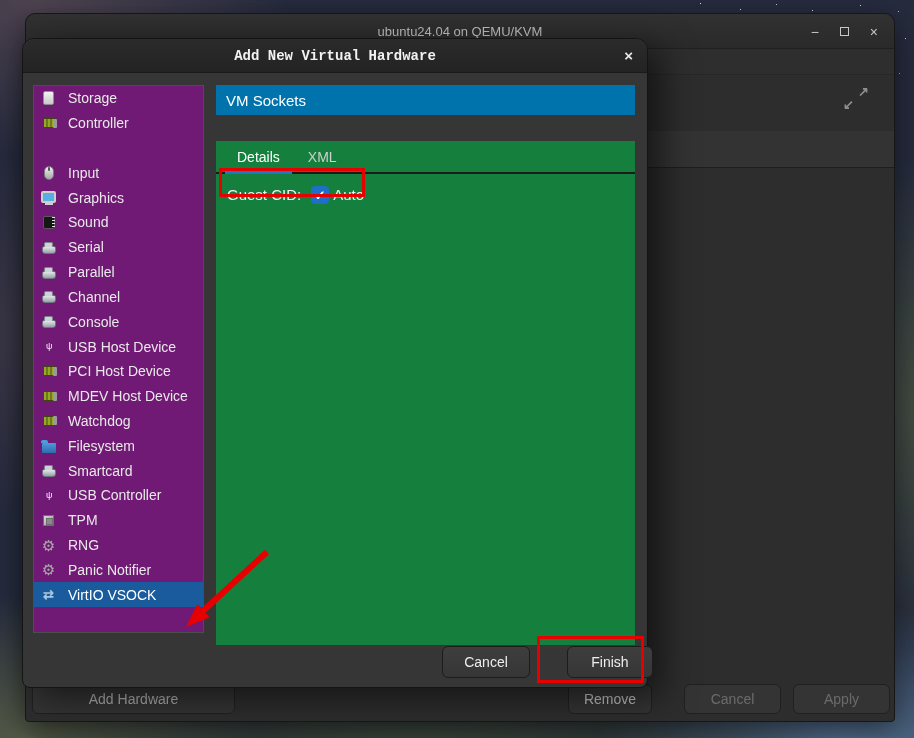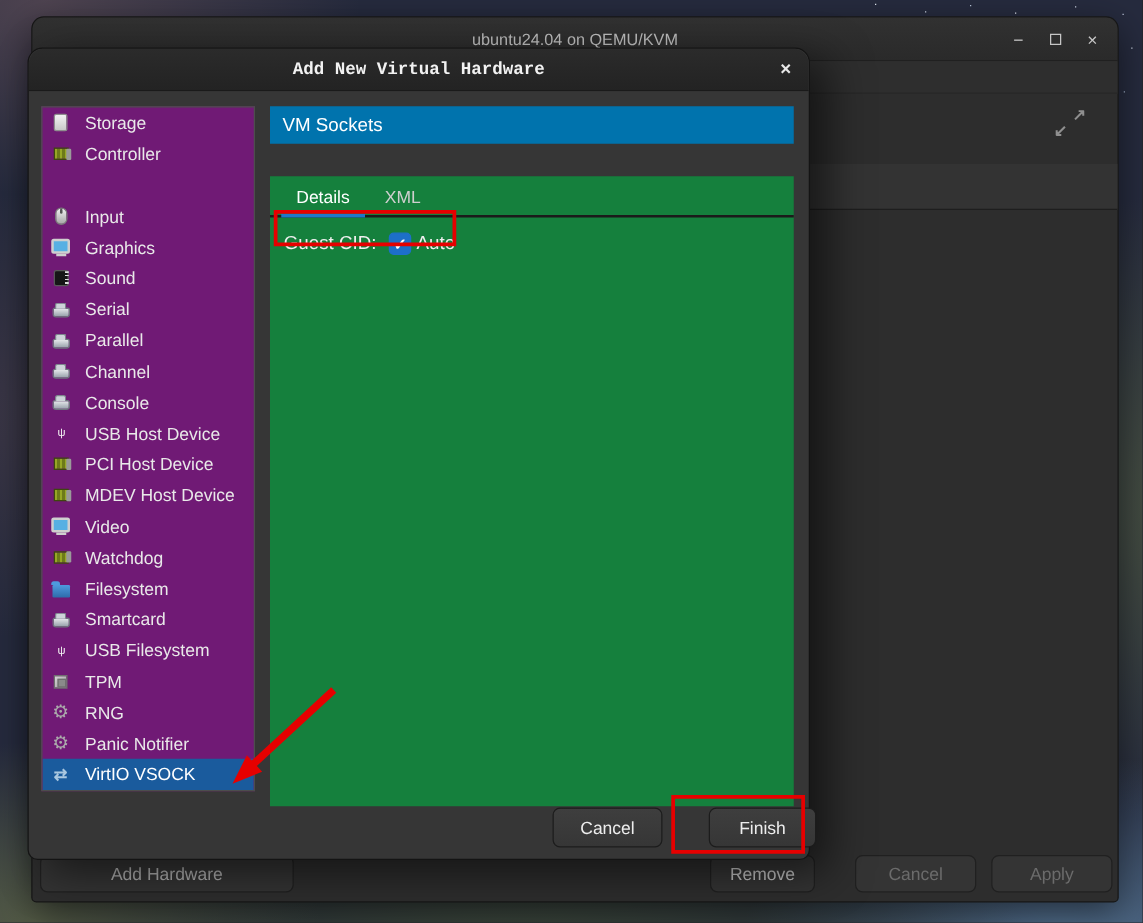--- a/index.html
+++ b/index.html
@@ -215,26 +215,20 @@
           </span>
     <span class="lbl">PCI Host Device</span>
   </div>
         <div class="row">
     <span class="ic board-icon">
             <i></i>
           </span>
     <span class="lbl">MDEV Host Device</span>
   </div>
         <div class="row">
-    <span class="ic monitor-icon">
-            <i></i>
-          </span>
-    <span class="lbl">Video</span>
-  </div>
-        <div class="row">
     <span class="ic board-icon">
             <i></i>
           </span>
     <span class="lbl">Watchdog</span>
   </div>
         <div class="row">
     <span class="ic folder-icon">
             <i></i>
           </span>
     <span class="lbl">Filesystem</span>
@@ -242,21 +236,21 @@
         <div class="row">
     <span class="ic serial-icon">
             <i></i>
           </span>
     <span class="lbl">Smartcard</span>
   </div>
         <div class="row">
     <span class="ic usb-icon">
             <span class="g">ψ</span>
           </span>
-    <span class="lbl">USB Filesystem</span>
+    <span class="lbl">USB Controller</span>
   </div>
         <div class="row">
     <span class="ic chip-icon">
             <i></i>
           </span>
     <span class="lbl">TPM</span>
   </div>
         <div class="row">
     <span class="ic gear-icon">
             <span class="g">⚙</span>

